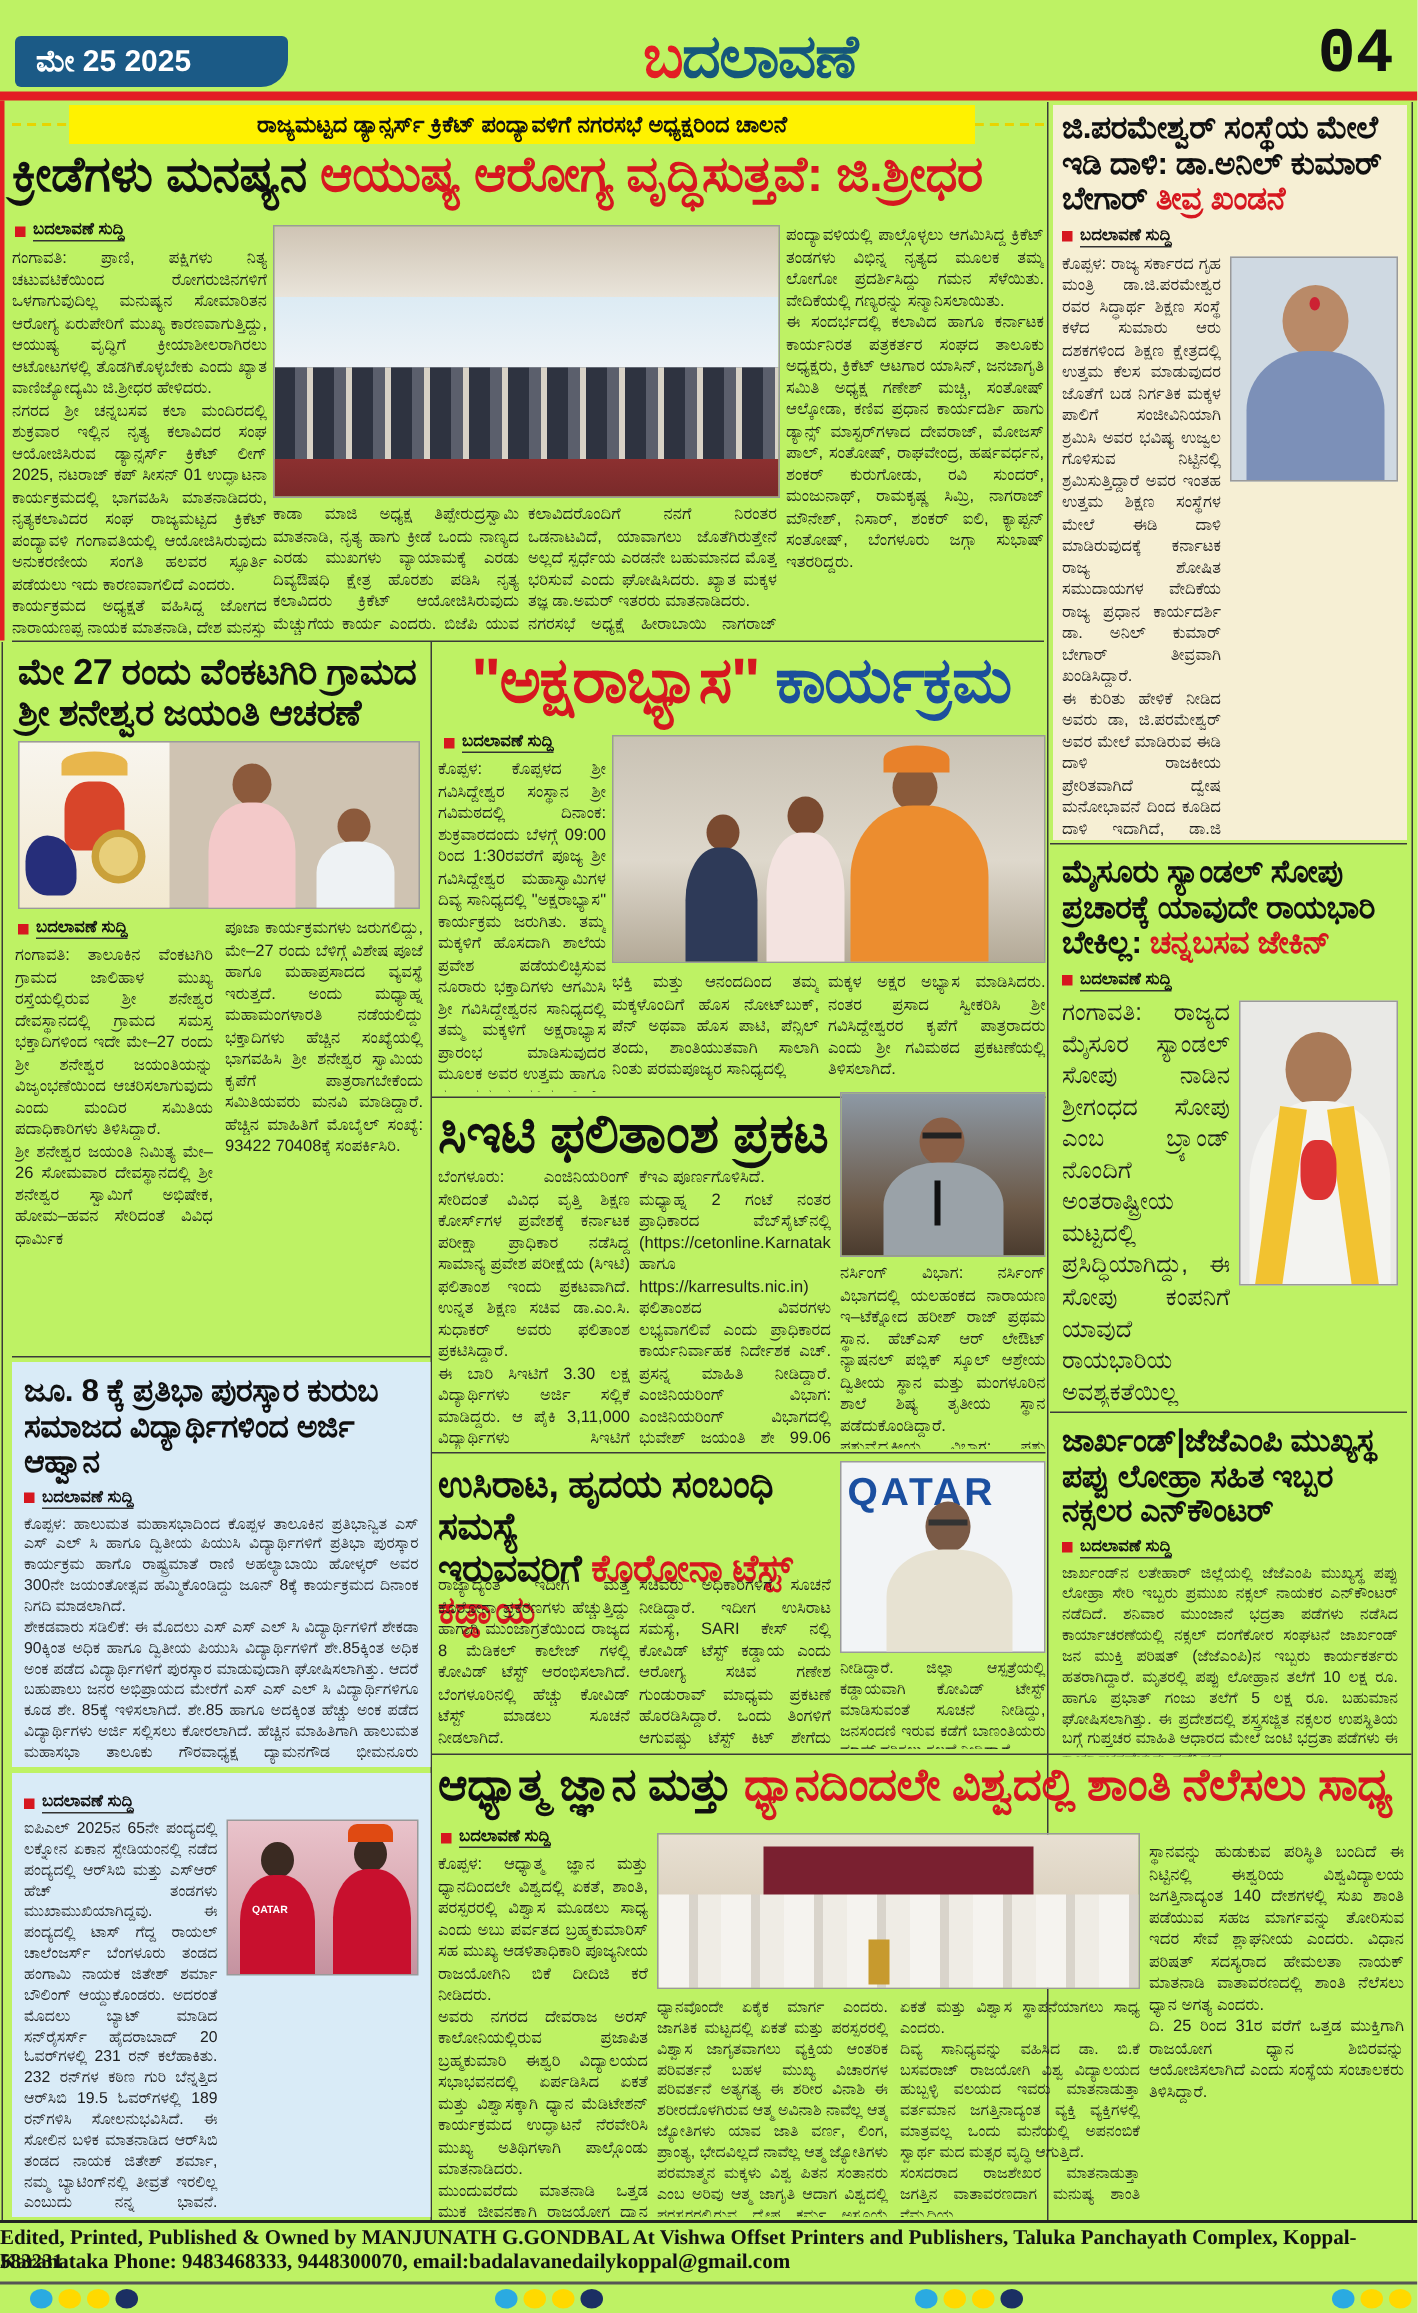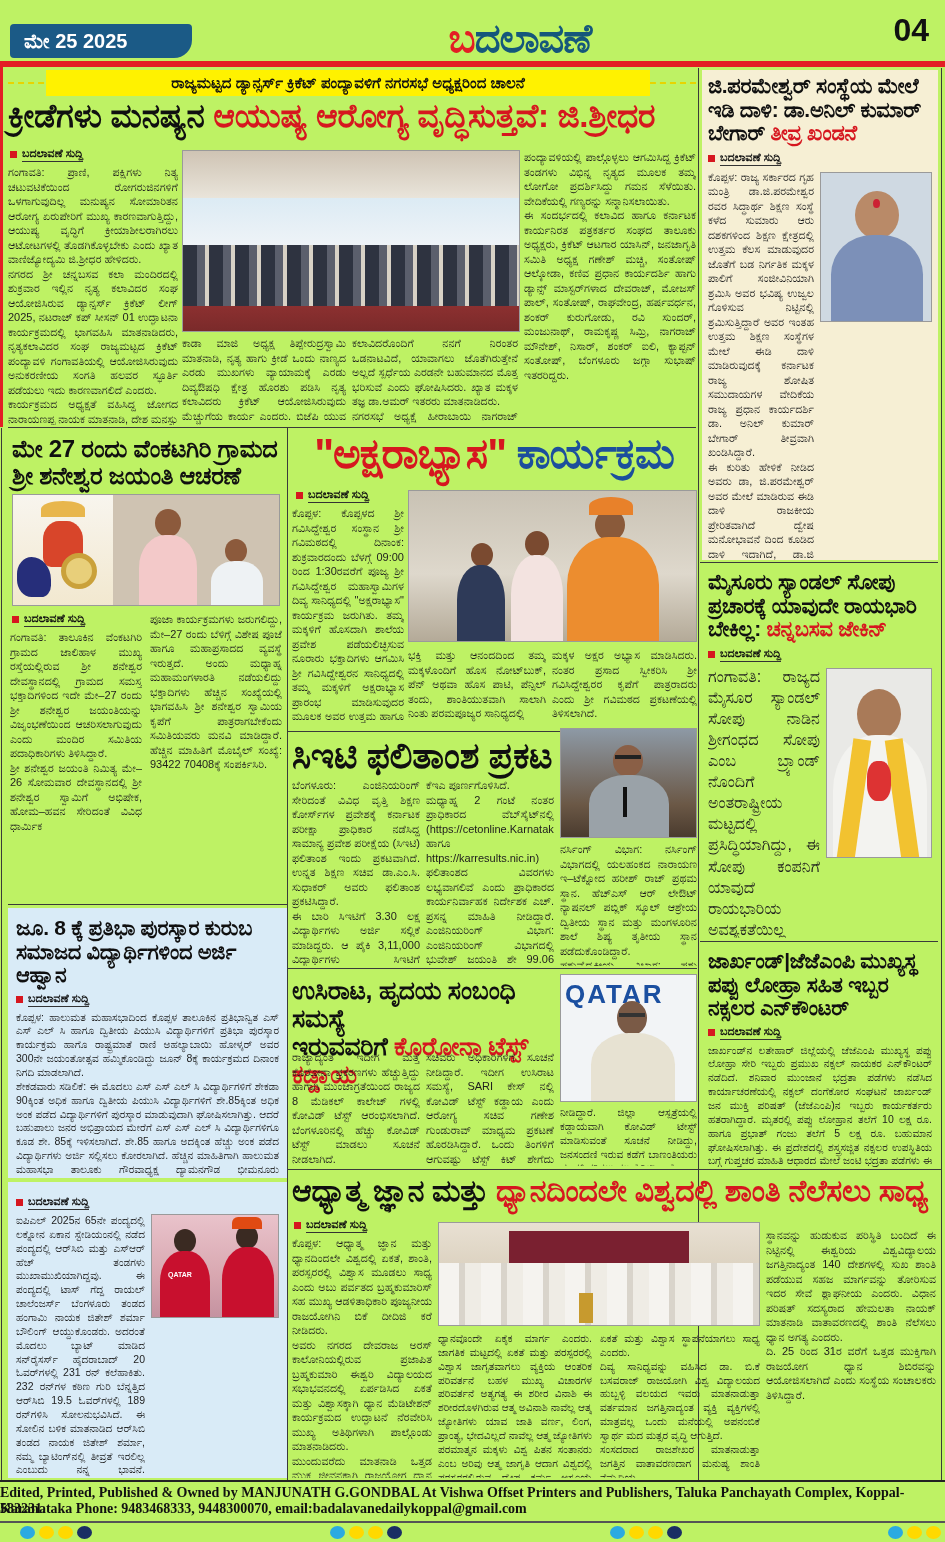--- a/index.html
+++ b/index.html
@@ -19,42 +19,42 @@
   .byline{ display:flex; align-items:center; gap:5px; font-weight:bold; font-size:11px; color:#101010; }
   .byline .sq{ width:7px; height:7px; background:#d6171f; flex:0 0 auto; }
   .byline .by-t{ border-bottom:1px solid #333; padding-bottom:1px; }
   .photo{ position:absolute; overflow:hidden; border:1px solid #9a9a9a; }
   .sil-head{ position:absolute; border-radius:50%; }
   .sil-body{ position:absolute; border-radius:45% 45% 0 0; }
   #datebox{ background:#1b5a86; color:#fff; font-weight:bold; font-size:20px;
             display:flex; align-items:center; padding-left:14px;
             border-radius:4px 4px 18px 4px; }
   #masthead{ font-weight:bold; font-size:40px; letter-spacing:-1px; }
-  #pagenum{ font-size:32px; color:#111; font-weight:bold; }
+  #pagenum{ font-size:42px; color:#111; font-weight:bold;font-family:Liberation Mono, monospace; }
   #kicker{ background:#fff200; color:#111; font-weight:bold; font-size:15px;
            display:flex; align-items:center; justify-content:center; }
   .dots{ position:absolute; top:1526px; display:flex; gap:4px; }
   .d{ width:15px; height:13px; border-radius:50%; display:inline-block; }
   .d.c{ background:#2aaae1; } .d.y{ background:#ffd900; } .d.n{ background:#1b2f63; }
   .footer-line{ width:945px; text-align:left; font-family:"Liberation Serif", serif;
                 font-weight:bold; font-size:14px; color:#111; }
   .panel-blue{ background:#d9ebf7; }
   .panel-cream{ background:#f6efd4; }
   .congress-letters{ font-weight:bold; color:#1b4fa0; font-size:26px; letter-spacing:2px; }
   .jersey-txt{ color:#fff; font-size:7px; font-weight:bold; }
 </style>
 </head>
 <body>
 
 <div id="paper">
 
   <div id="datebox" class="abs" style="left:10px; top:24px; width:182px; height:34px;">
     <span>ಮೇ 25 2025</span>
   </div>
-  <div id="masthead" class="abs" style="left:380px; top:16px; width:280px; text-align:center;">
+  <div id="masthead" class="abs" style="left:360px; top:16px; width:280px; text-align:center;">
     <span style="color:#e31e24;">ಬ</span><span style="color:#15577b;">ದಲಾವಣೆ</span>
   </div>
   <div id="pagenum" class="abs" style="right:16px; top:12px;">04</div>
   <div class="abs" style="left:0; top:61px; width:945px; height:6px; background:#e31e24;"></div>
   <div class="abs" style="left:0; top:67px; width:3px; height:360px; background:#e31e24;"></div>
 
   <div class="abs" style="left:8px; top:82px; width:688px; border-top:2px dashed #e8d400;"></div>
   <div class="abs headline" style="left:8px; top:98px; width:690px; font-size:33px;">
     <span class="hl-black">ಕ್ರೀಡೆಗಳು ಮನಷ್ಯನ</span>
     <span class="hl-red">ಆಯುಷ್ಯ ಆರೋಗ್ಯ ವೃದ್ಧಿಸುತ್ತವೆ: ಜಿ.ಶ್ರೀಧರ</span>

